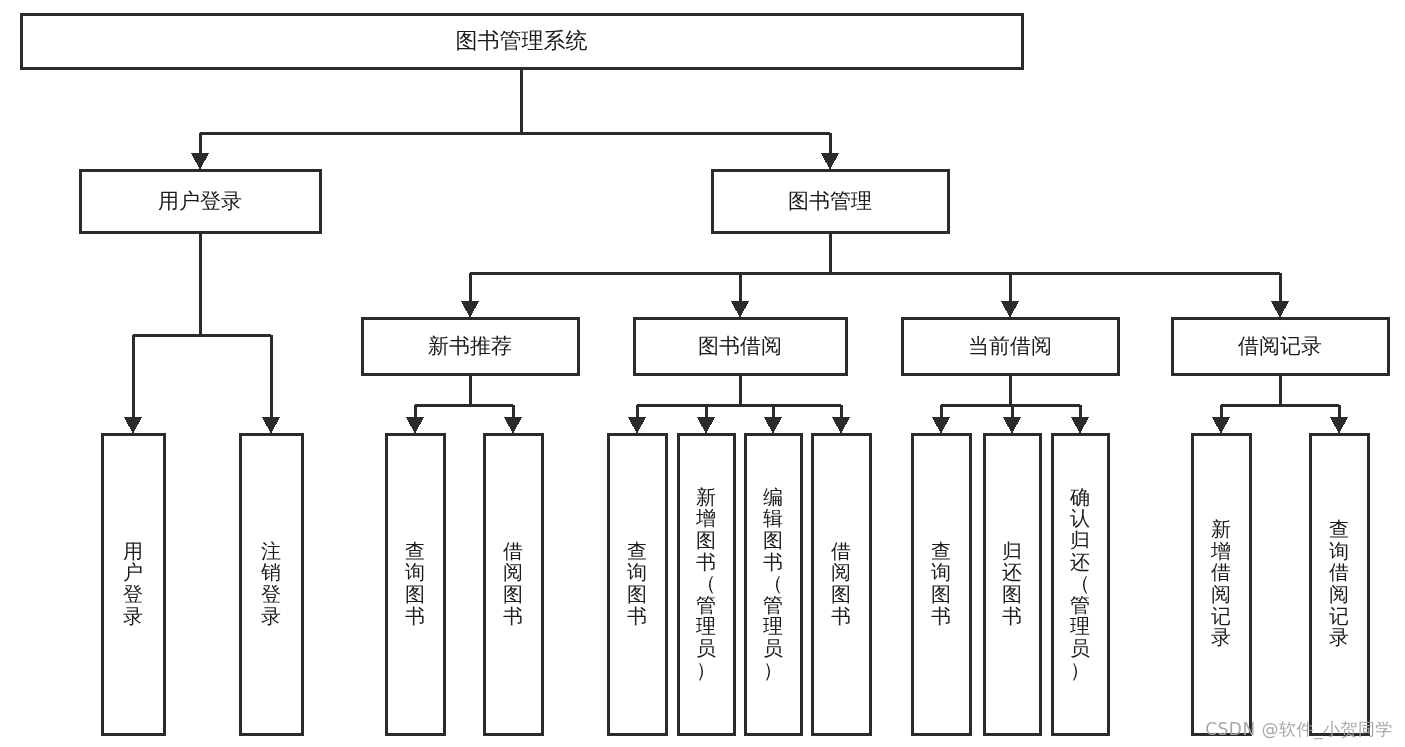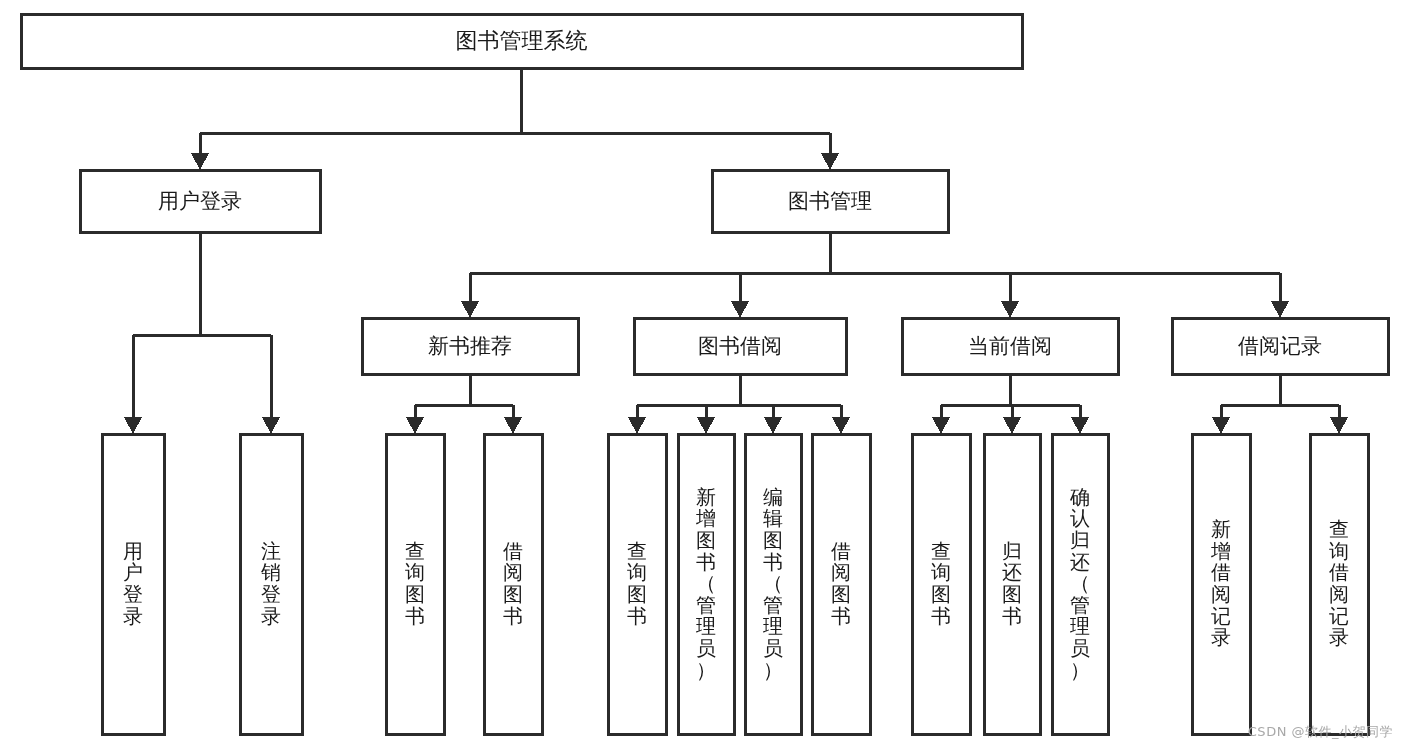--- a/index.html
+++ b/index.html
@@ -67,21 +67,21 @@
     white-space: pre;
   }
   .leaf-label span {
     display: block;
   }
   .watermark {
     position: absolute;
     right: 12px;
     bottom: 6px;
     font-family: "DejaVu Sans", "Liberation Sans", sans-serif;
-    font-size: 13px;
+    font-size: 17px;
     color: #a8a8a8;
     letter-spacing: 0.5px;
     white-space: nowrap;
   }
 </style>
 </head>
 <body>
 
 <div id="diagram-root">
 

